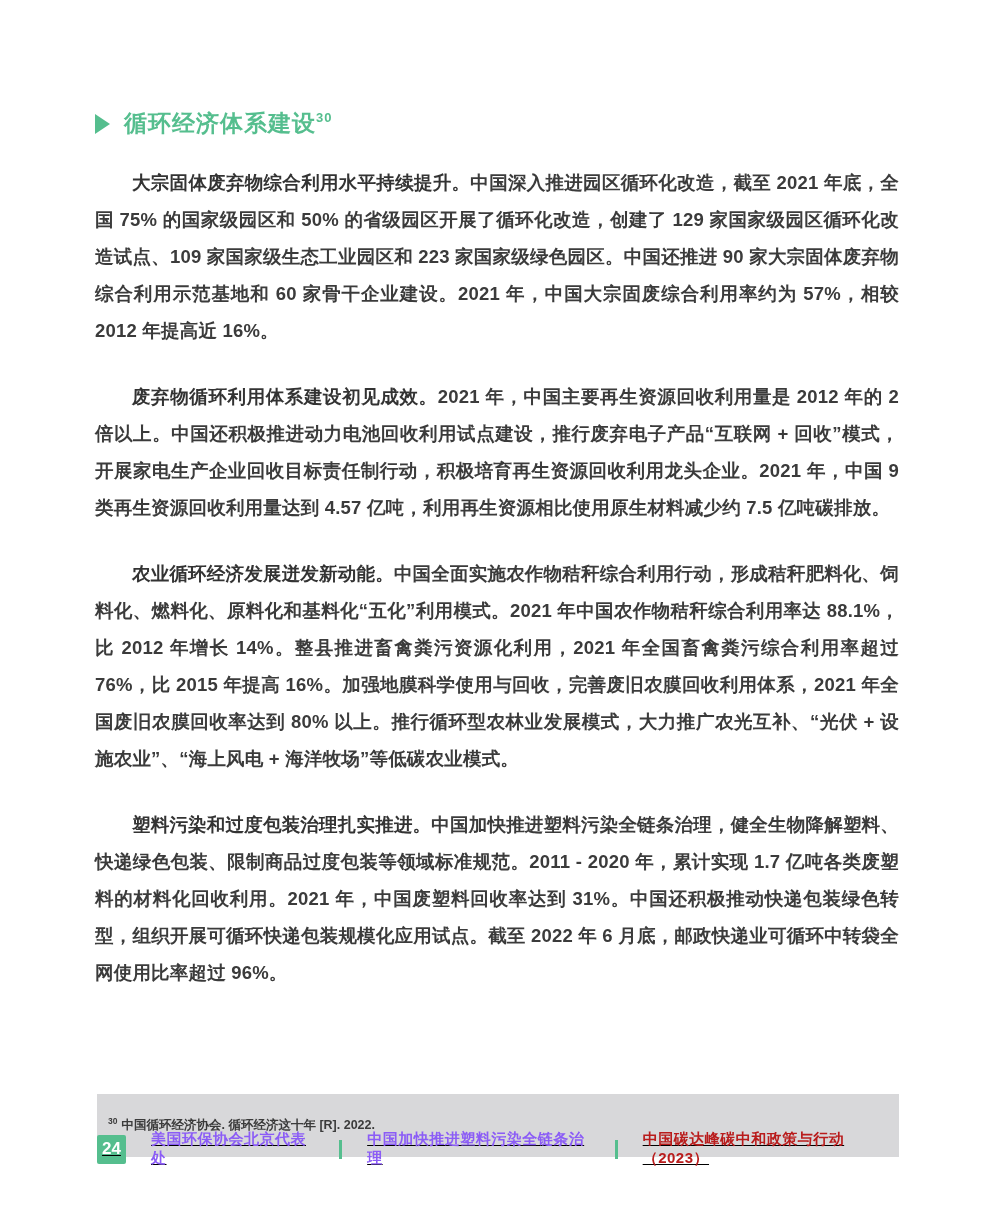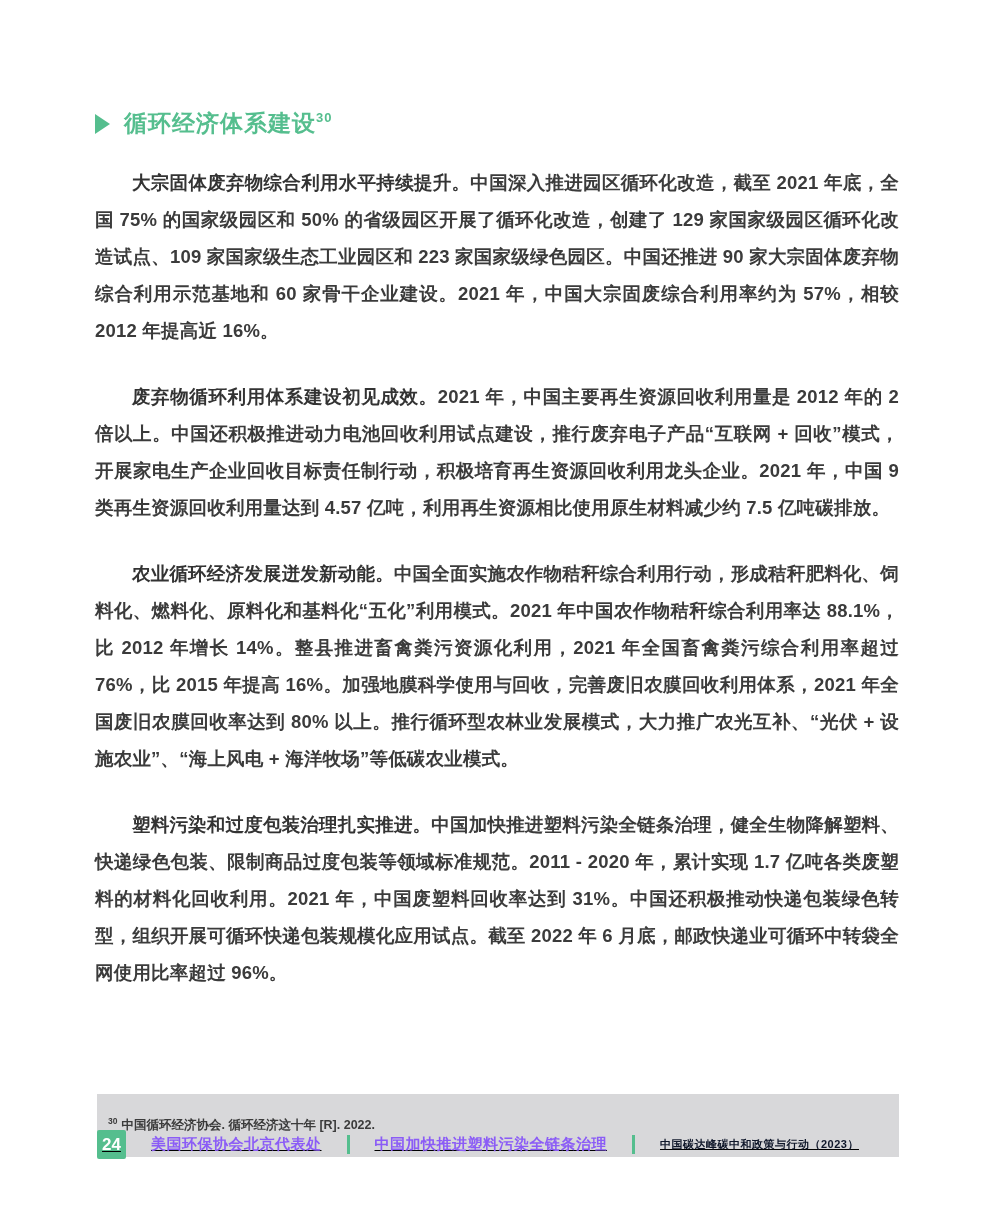--- a/index.html
+++ b/index.html
@@ -115,23 +115,23 @@
     color: #8b5cf6;
     letter-spacing: 0.5px;
   }
   .footer .divider {
     width: 3px;
     height: 19px;
     background: #55BE8E;
     flex: 0 0 auto;
   }
   .footer .report-title {
-    font-size: 11px;
+    font-size: 15px;
     font-weight: 800;
-    color: #0f172a;
+    color: #b91c1c;
     letter-spacing: 0.5px;
   }
 </style>
 </head>
 <body>
 
 <div class="page">
 
   <div class="content">
 

